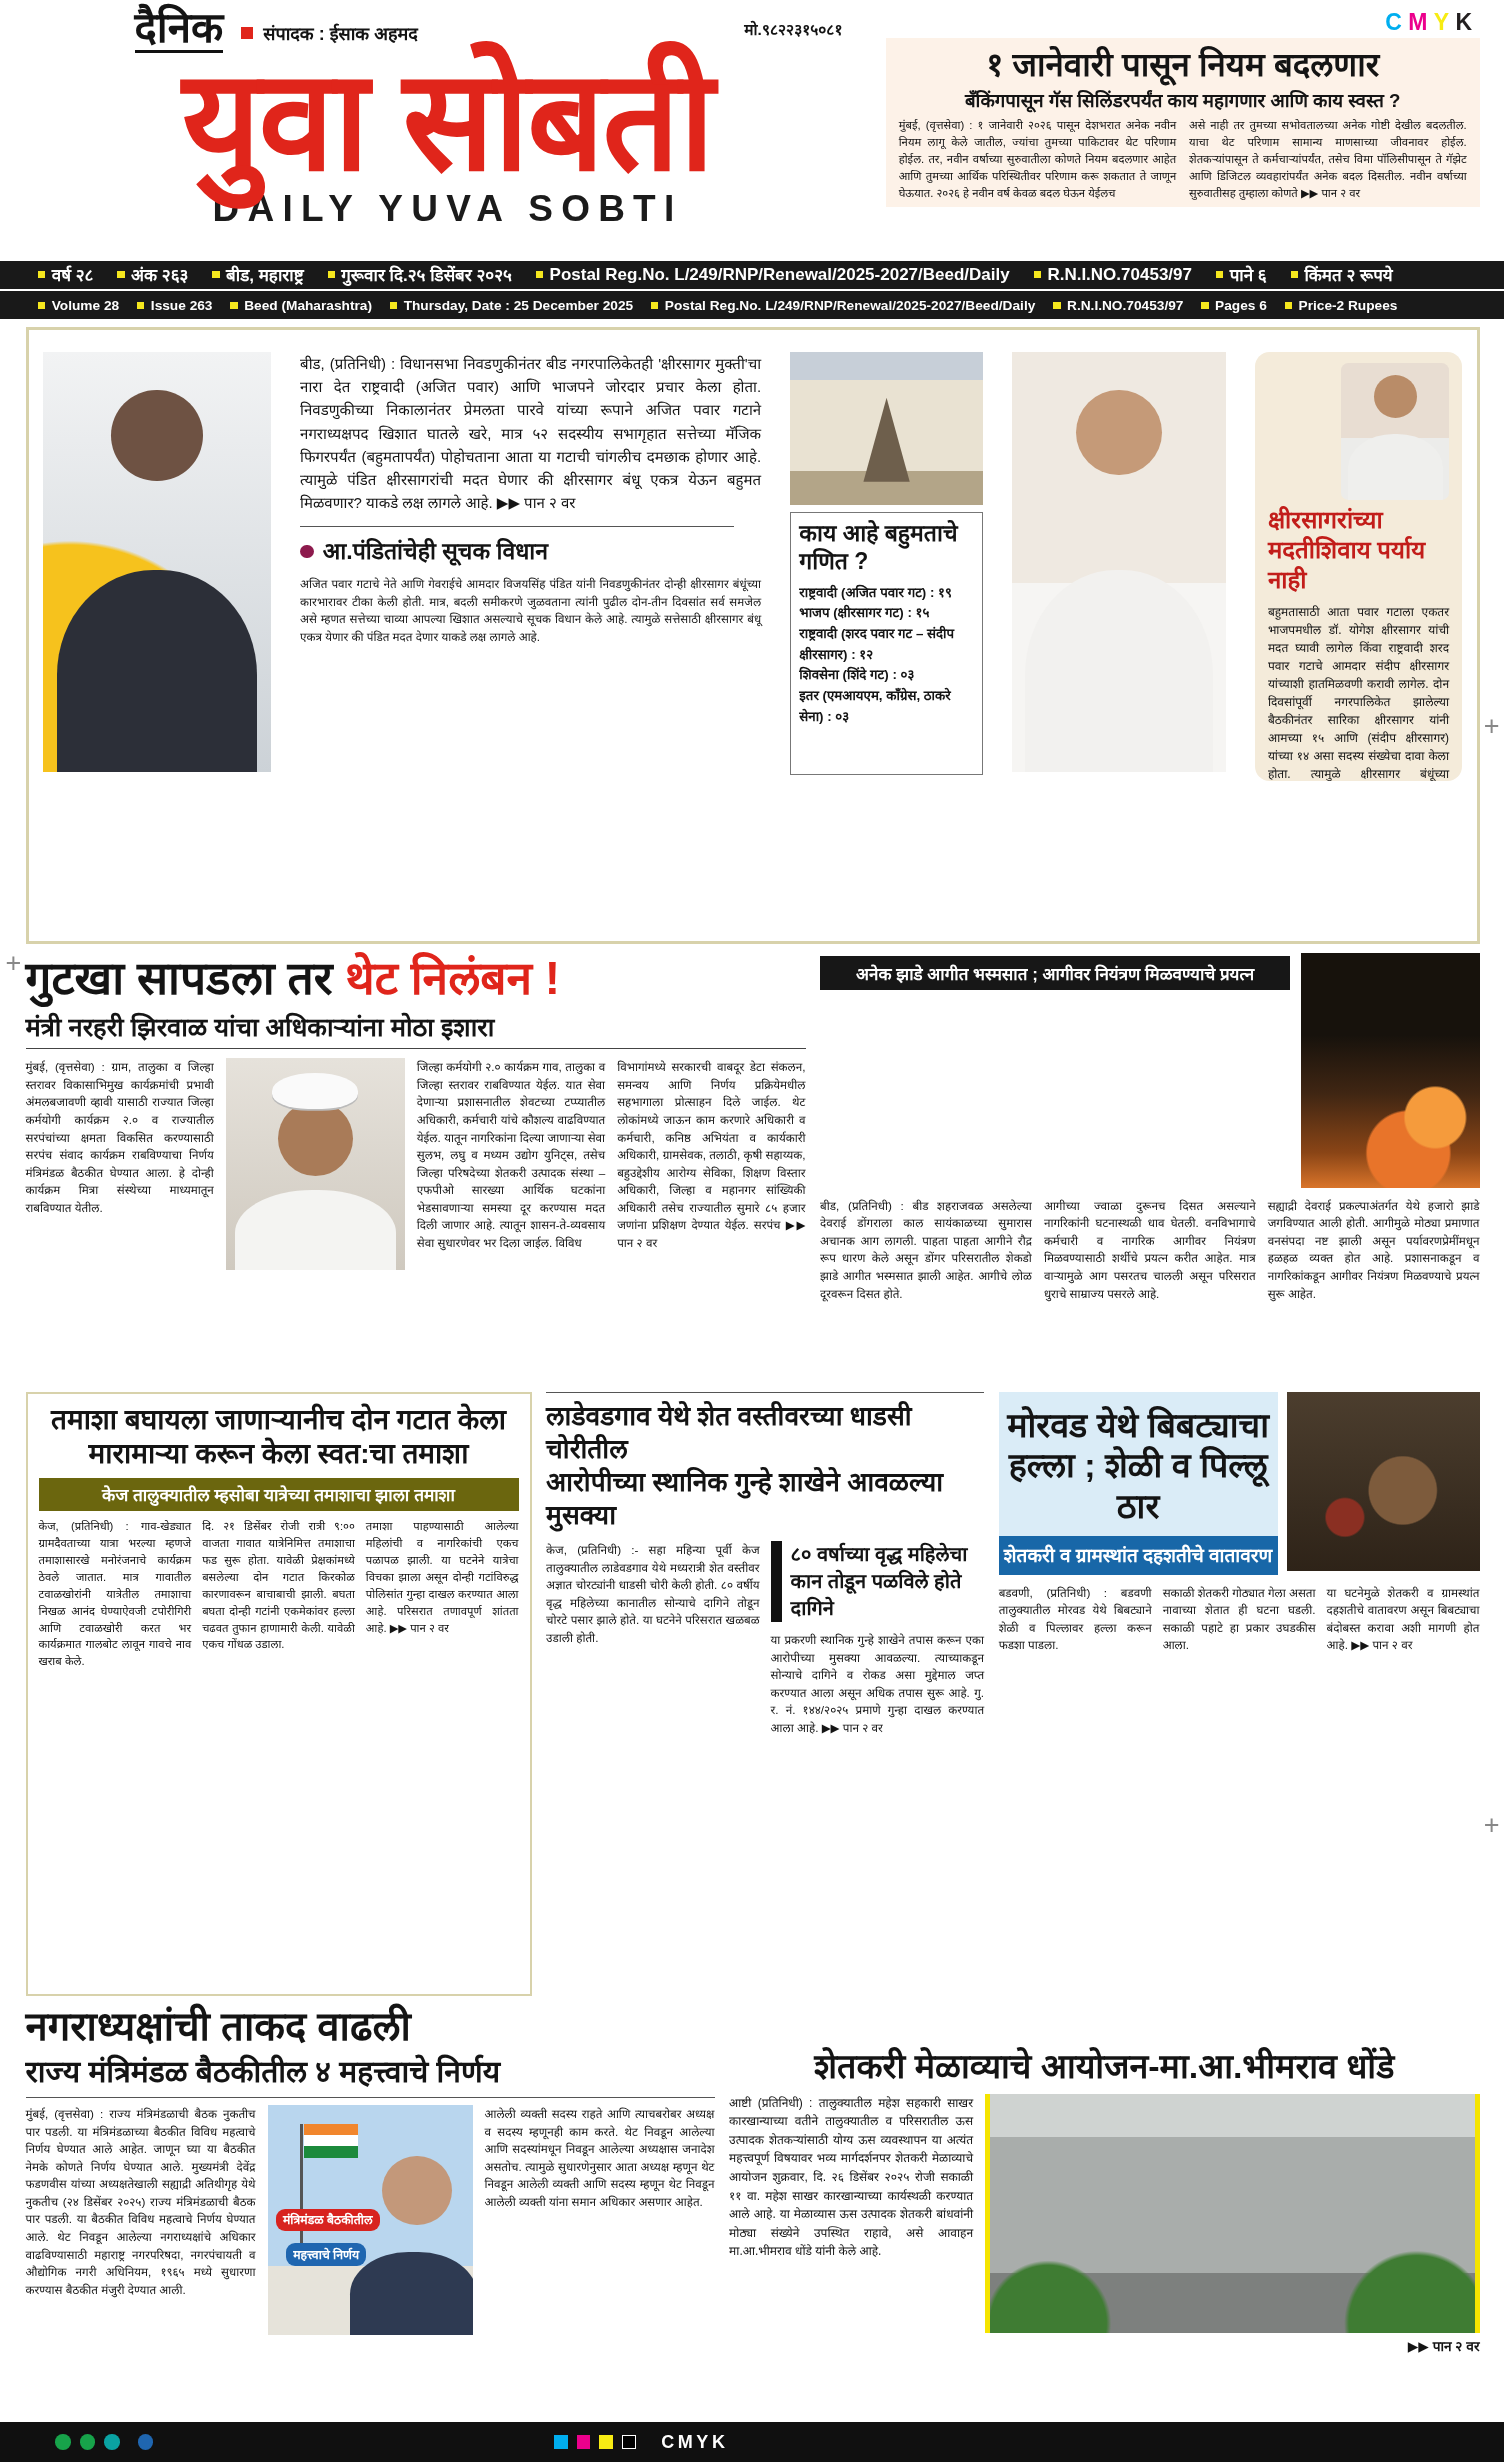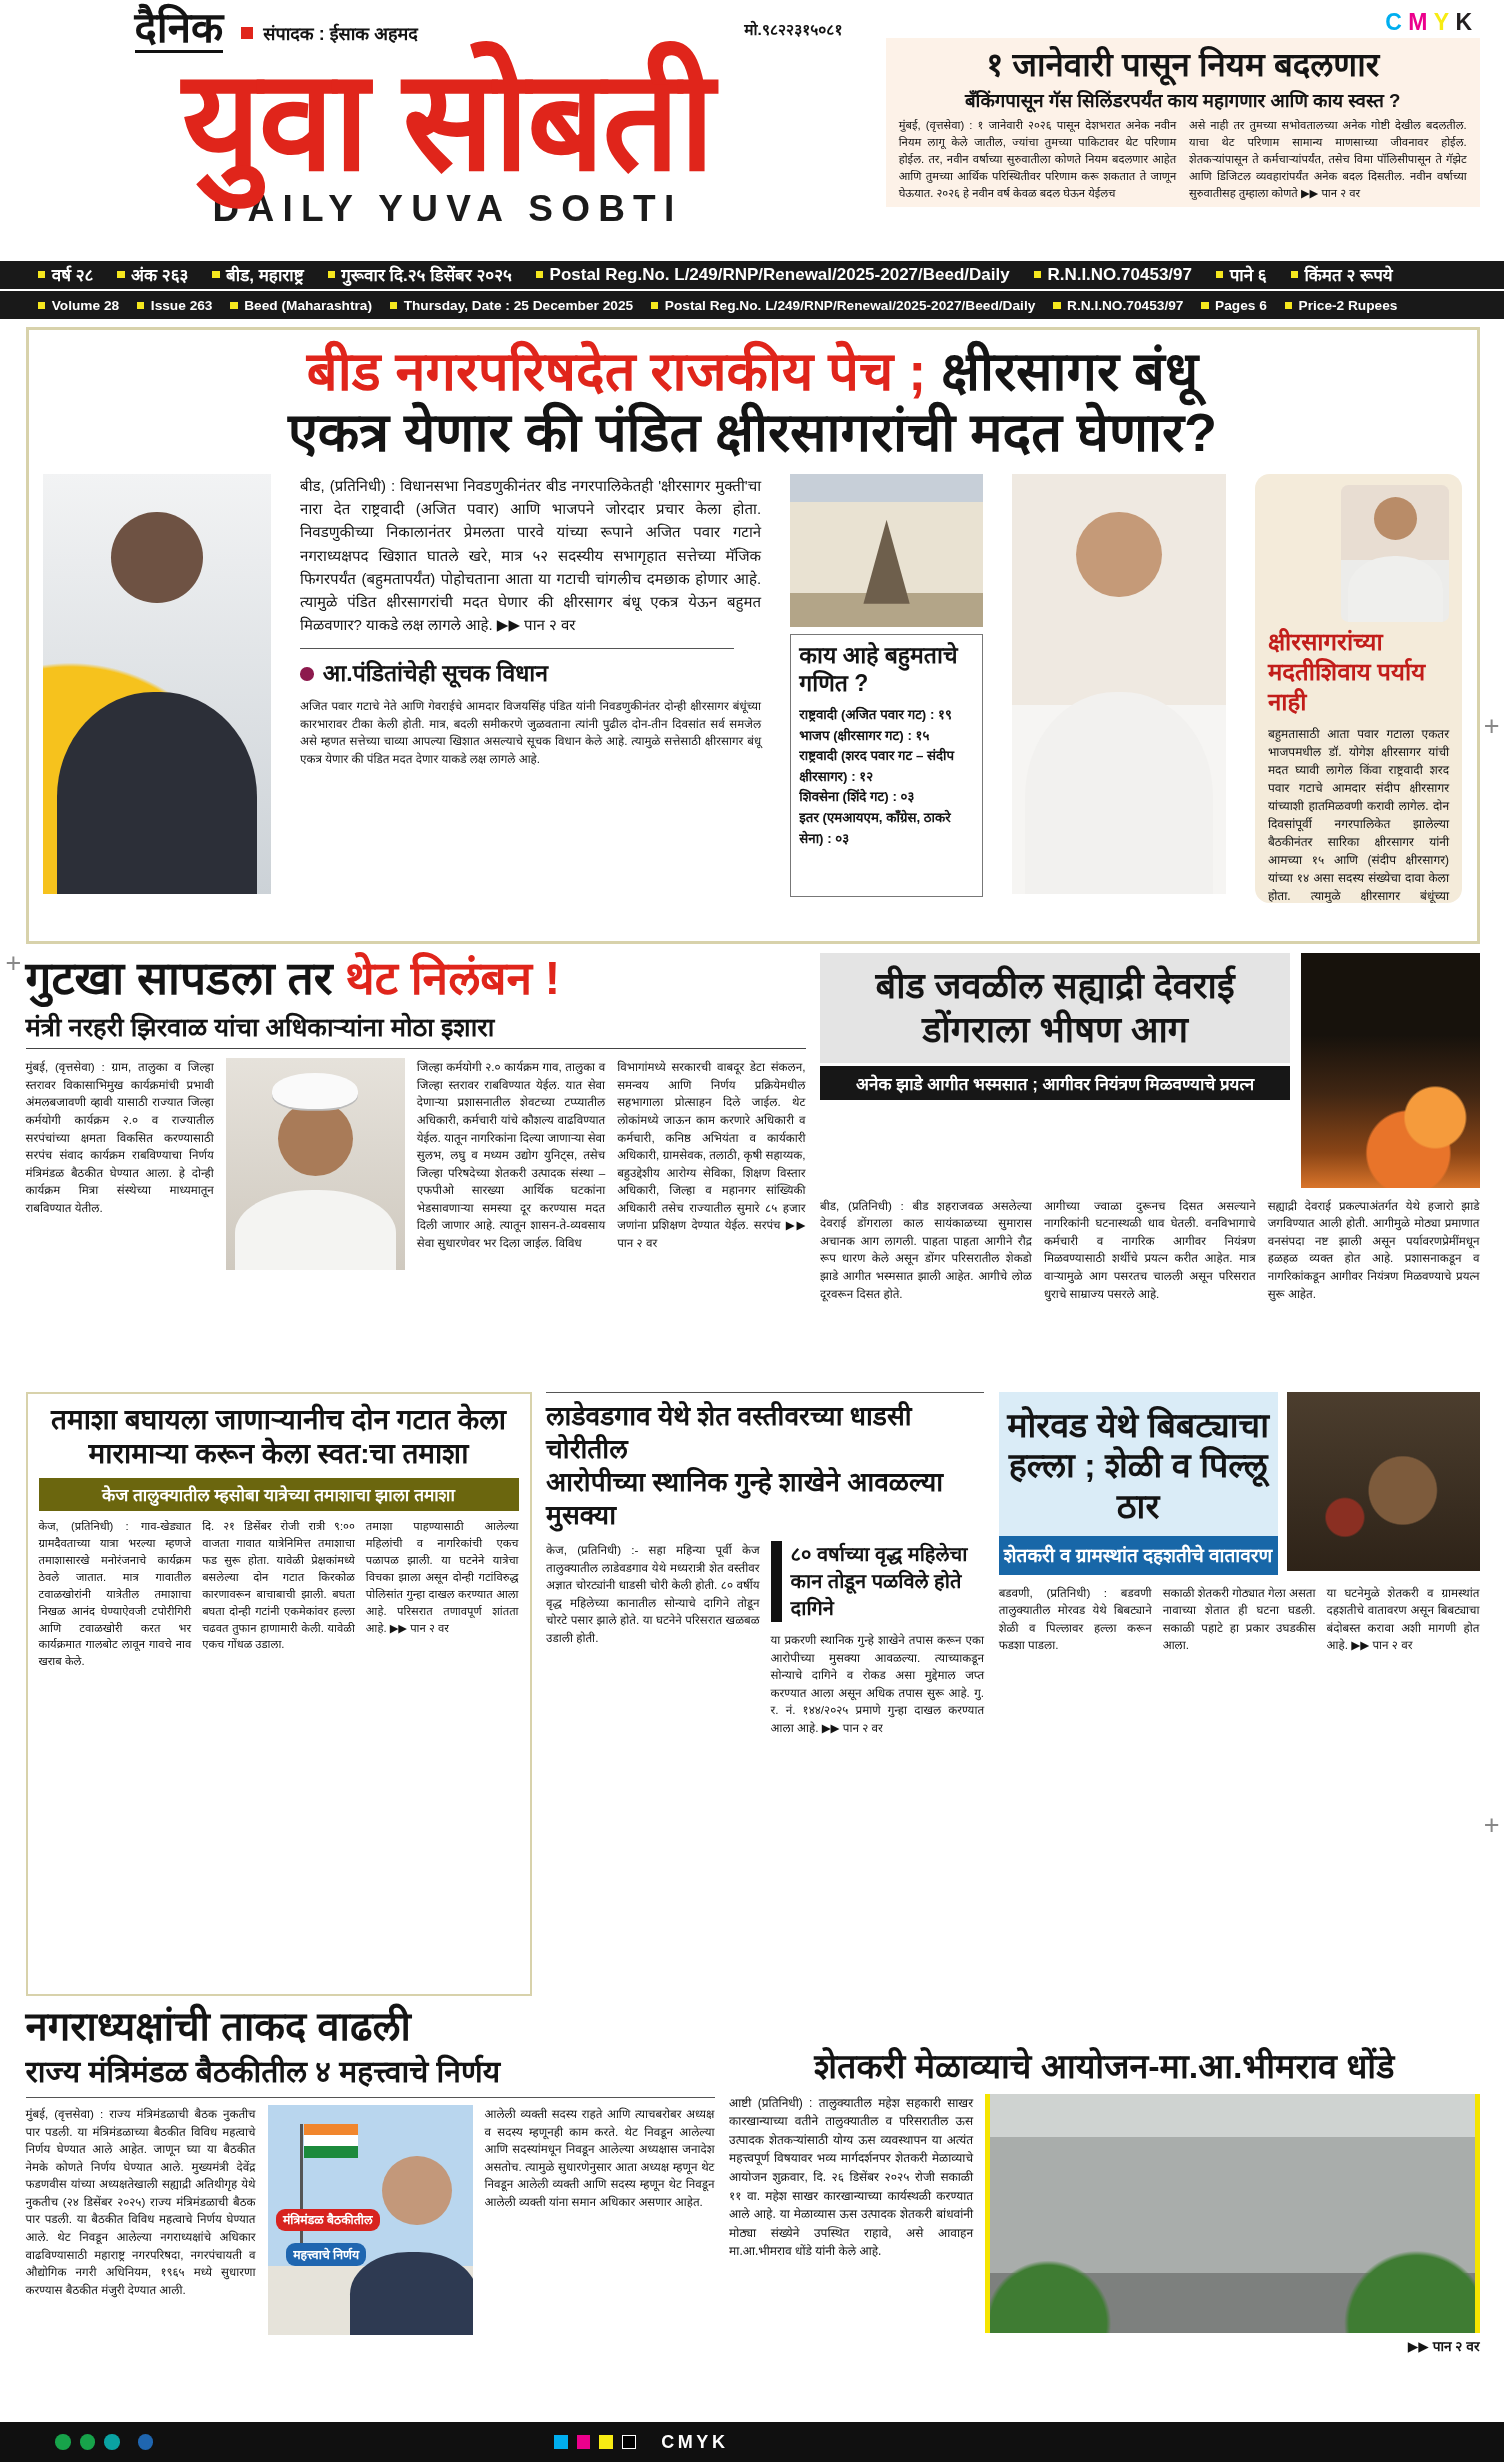--- a/index.html
+++ b/index.html
@@ -259,24 +259,20 @@
       <span>Pages 6</span>
     </span>
   <span class="itm">
       <span class="sq"></span>
       <span>Price-2 Rupees</span>
     </span>
 </div>
 
 <div class="inner">
   <div class="leadbox">
-    <div class="lead-h">
-      <span class="red">बीड नगरपरिषदेत राजकीय पेच ;</span><span> क्षीरसागर बंधू</span><br>
-      <span>एकत्र येणार की पंडित क्षीरसागरांची मदत घेणार?</span>
-    </div>
     <div class="lead-cols">
       <div class="photo sil ph-lead1"></div>
       <div class="lead-body">
         <div class="jt">बीड, (प्रतिनिधी) : विधानसभा निवडणुकीनंतर बीड नगरपालिकेतही 'क्षीरसागर मुक्ती'चा नारा देत राष्ट्रवादी (अजित पवार) आणि भाजपने जोरदार प्रचार केला होता. निवडणुकीच्या निकालानंतर प्रेमलता पारवे यांच्या रूपाने अजित पवार गटाने नगराध्यक्षपद खिशात घातले खरे, मात्र ५२ सदस्यीय सभागृहात सत्तेच्या मॅजिक फिगरपर्यंत (बहुमतापर्यंत) पोहोचताना आता या गटाची चांगलीच दमछाक होणार आहे. त्यामुळे पंडित क्षीरसागरांची मदत घेणार की क्षीरसागर बंधू एकत्र येऊन बहुमत मिळवणार? याकडे लक्ष लागले आहे.  ▶▶ पान २ वर</div>
         <div class="lead-div"></div>
         <div class="subitem-t">
             <span class="dot"></span>
             <span>आ.पंडितांचेही सूचक विधान</span>
           </div>
         <div class="subitem-b jt">अजित पवार गटाचे नेते आणि गेवराईचे आमदार विजयसिंह पंडित यांनी निवडणुकीनंतर दोन्ही क्षीरसागर बंधूंच्या कारभारावर टीका केली होती. मात्र, बदली समीकरणे जुळवताना त्यांनी पुढील दोन-तीन दिवसांत सर्व समजेल असे म्हणत सत्तेच्या चाव्या आपल्या खिशात असल्याचे सूचक विधान केले आहे. त्यामुळे सत्तेसाठी क्षीरसागर बंधू एकत्र येणार की पंडित मदत देणार याकडे लक्ष लागले आहे.</div>
@@ -314,24 +310,20 @@
         <div class="photo ph-minister">
             <div class="cap"></div>
           </div>
         <div class="col jt">जिल्हा कर्मयोगी २.० कार्यक्रम गाव, तालुका व जिल्हा स्तरावर राबविण्यात येईल. यात सेवा देणाऱ्या प्रशासनातील शेवटच्या टप्प्यातील अधिकारी, कर्मचारी यांचे कौशल्य वाढविण्यात येईल. यातून नागरिकांना दिल्या जाणाऱ्या सेवा सुलभ, लघु व मध्यम उद्योग युनिट्स, तसेच जिल्हा परिषदेच्या शेतकरी उत्पादक संस्था – एफपीओ सारख्या आर्थिक घटकांना भेडसावणाऱ्या समस्या दूर करण्यास मदत दिली जाणार आहे. त्यातून शासन-ते-व्यवसाय सेवा सुधारणेवर भर दिला जाईल. विविध</div>
         <div class="col jt">विभागांमध्ये सरकारची वाबदूर डेटा संकलन, समन्वय आणि निर्णय प्रक्रियेमधील सहभागाला प्रोत्साहन दिले जाईल. थेट लोकांमध्ये जाऊन काम करणारे अधिकारी व कर्मचारी, कनिष्ठ अभियंता व कार्यकारी अधिकारी, ग्रामसेवक, तलाठी, कृषी सहाय्यक, बहुउद्देशीय आरोग्य सेविका, शिक्षण विस्तार अधिकारी, जिल्हा व महानगर सांख्यिकी अधिकारी तसेच राज्यातील सुमारे ८५ हजार जणांना प्रशिक्षण देण्यात येईल. सरपंच  ▶▶ पान २ वर</div>
       </div>
     </div>
     <div class="fire-sec">
       <div class="fire-top">
         <div class="fire-hwrap">
-          <div class="fire-h">
-            <span>बीड जवळील सह्याद्री देवराई</span><br>
-            <span>डोंगराला भीषण आग</span>
-          </div>
           <div class="fire-bar">अनेक झाडे आगीत भस्मसात ; आगीवर नियंत्रण मिळवण्याचे प्रयत्न</div>
         </div>
         <div class="photo ph-fire"></div>
       </div>
       <div class="fire-cols">
         <div class="jt">बीड, (प्रतिनिधी) : बीड शहराजवळ असलेल्या देवराई डोंगराला काल सायंकाळच्या सुमारास अचानक आग लागली. पाहता पाहता आगीने रौद्र रूप धारण केले असून डोंगर परिसरातील शेकडो झाडे आगीत भस्मसात झाली आहेत. आगीचे लोळ दूरवरून दिसत होते.</div>
         <div class="jt">आगीच्या ज्वाळा दुरूनच दिसत असल्याने नागरिकांनी घटनास्थळी धाव घेतली. वनविभागाचे कर्मचारी व नागरिक आगीवर नियंत्रण मिळवण्यासाठी शर्थीचे प्रयत्न करीत आहेत. मात्र वाऱ्यामुळे आग पसरतच चालली असून परिसरात धुराचे साम्राज्य पसरले आहे.</div>
         <div class="jt">सह्याद्री देवराई प्रकल्पाअंतर्गत येथे हजारो झाडे जगविण्यात आली होती. आगीमुळे मोठ्या प्रमाणात वनसंपदा नष्ट झाली असून पर्यावरणप्रेमींमधून हळहळ व्यक्त होत आहे. प्रशासनाकडून व नागरिकांकडून आगीवर नियंत्रण मिळवण्याचे प्रयत्न सुरू आहेत.</div>
       </div>
     </div>

